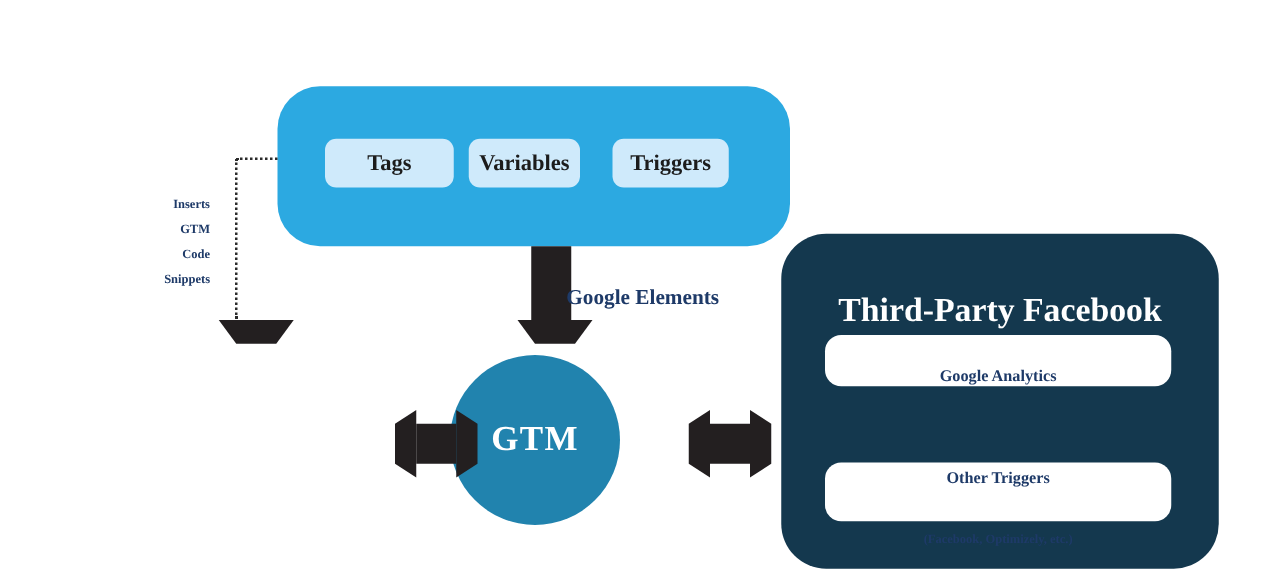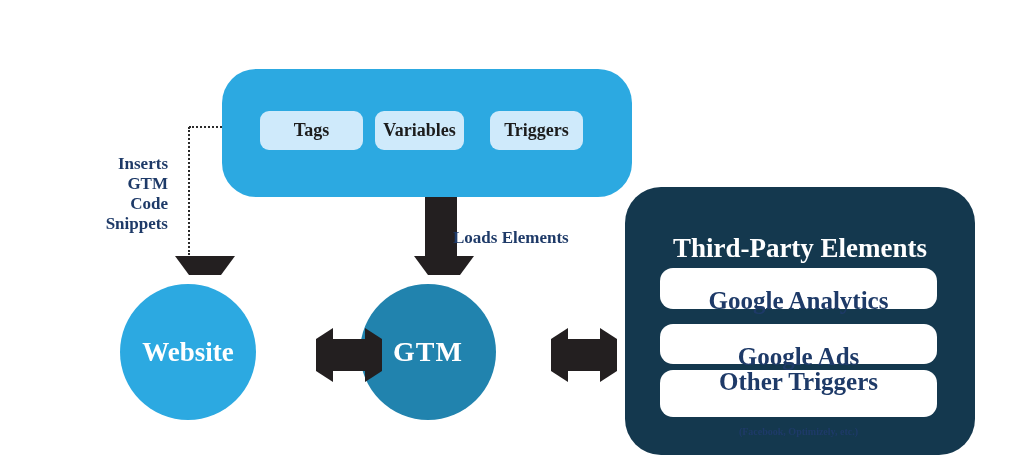--- a/index.html
+++ b/index.html
@@ -51,21 +51,21 @@
     border-left: 14px solid transparent;
     border-right: 14px solid transparent;
     border-top: 19px solid #231f20;
   }
   .head-dotted { left: 143px; top: 224px; }
 
   .inserts-label {
     position: absolute;
     left: 55px; top: 106px; width: 97px;
     text-align: right;
-    font-size: 17px; font-weight: bold;
+    font-size: 10px; font-weight: bold;
     line-height: 20px;
     color: #1e3a68;
     white-space: pre-line;
   }
 
   
   .solid-v {
     position: absolute;
     left: 393px; top: 165px; width: 4px; height: 62px;
     background: #231f20;
@@ -131,21 +131,21 @@
   }
   .service-card {
     position: absolute;
     left: 35px; width: 277px;
     background: #ffffff;
     border-radius: 13px;
     display: flex; flex-direction: column;
     align-items: center; justify-content: center;
     color: #1e3a68;
   }
-  .service-card .service-name { font-size: 25px; font-weight: bold; line-height: 21px; margin-top: 24px; }
+  .service-card .service-name { font-size: 13px; font-weight: bold; line-height: 21px; margin-top: 24px; }
   .service-card .service-sub  { font-size: 10px; font-weight: bold; line-height: 16px; }
   .card-1 { top: 81px;  height: 41px; }
   .card-2 { top: 137px; height: 40px; }
   .card-3 { top: 183px; height: 47px; }
 </style>
 </head>
 <body>
 
 <div class="canvas">
 
@@ -157,43 +157,39 @@
   <div class="dotted-h"></div>
   <div class="dotted-v"></div>
   <div class="head-down head-dotted"></div>
   <div class="inserts-label">Inserts
 GTM
 Code
 Snippets</div>
 
   <div class="solid-v"></div>
   <div class="head-down head-solid"></div>
-  <div class="loads-label">Loads Elements</div>
+  <div class="loads-label">Google Elements</div>
 
-  <div class="node node-website">Website</div>
   <div class="node node-gtm">GTM</div>
 
   <div class="h-arrow h-arrow-1">
     <div class="head-left"></div>
     <div class="shaft"></div>
     <div class="head-right"></div>
   </div>
   <div class="h-arrow h-arrow-2">
     <div class="head-left"></div>
     <div class="shaft"></div>
     <div class="head-right"></div>
   </div>
 
   <div class="tp-box">
-    <div class="tp-title">Third-Party Elements</div>
+    <div class="tp-title">Third-Party Facebook</div>
     <div class="service-card card-1">
       <div class="service-name">Google Analytics</div>
-    </div>
-    <div class="service-card card-2">
-      <div class="service-name">Google Ads</div>
     </div>
     <div class="service-card card-3">
       <div class="service-name">Other Triggers</div>
       <div class="service-sub">(Facebook, Optimizely, etc.)</div>
     </div>
   </div>
 
 </div>
 
 </body></html>

